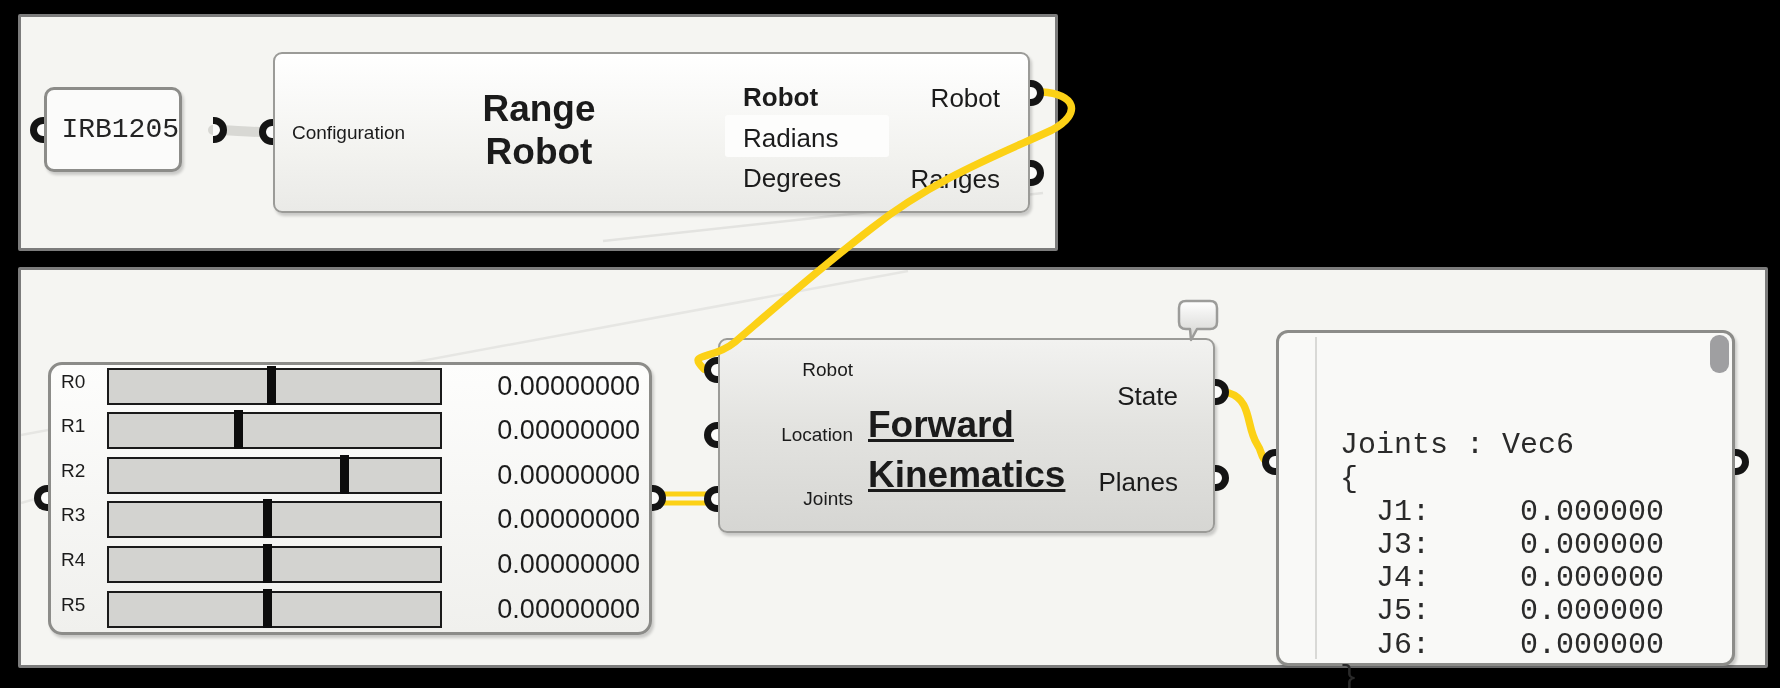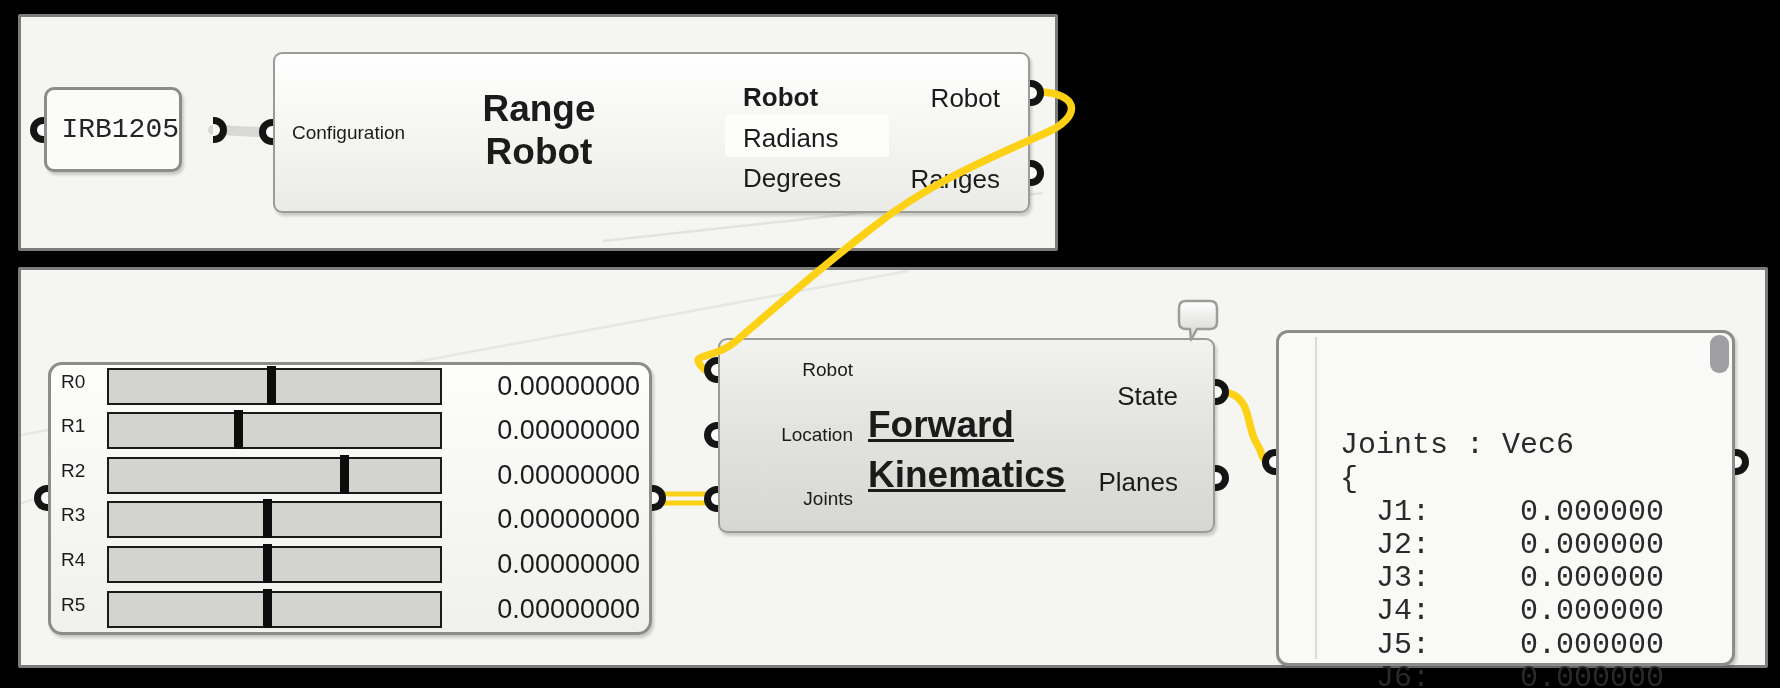--- a/index.html
+++ b/index.html
@@ -167,21 +167,21 @@
           <stop offset="1" stop-color="#d2d2cf"></stop>
       </linearGradient>
     </defs>
     <path d="M14 4 H38 Q45 4 45 11 V25 Q45 32 38 32 H25 L19 43 L18 32 H14 Q7 32 7 25 V11 Q7 4 14 4 Z" fill="url(#bg)" stroke="#9c9c9a" stroke-width="2.5" stroke-linejoin="round"></path>
   </svg>
 
   <div id="joints-panel" class="comp gh-panel">
     <div id="joints-margin"></div>
     <div id="joints-scroll"></div>
     <div id="joints-text">
-      <div style="">Joints : Vec6</div><div style="">{</div><div style="">  J1:     0.000000</div><div style="">  J2:     0.000000</div><div style="">  J3:     0.000000</div><div style="">  J4:     0.000000</div><div style="">  J5:     0.000000</div><div style="">  J6:     0.000000</div><div style="">}</div>
+      <div style="">Joints : Vec6</div><div style="">{</div><div style="">  J1:     0.000000</div><div style="">  J3:     0.000000</div><div style="">  J4:     0.000000</div><div style="">  J5:     0.000000</div><div style="">  J6:     0.000000</div><div style="">}</div>
     </div>
   </div>
 
   <svg id="wires" width="1780" height="688">
     <path d="M 213 130 C 230 130, 245 132, 261 132" stroke="#d8d8d4" stroke-width="10" fill="none" stroke-linecap="round"></path>
     <path d="M 1042 92 C 1075 94, 1083 113, 1052 130 C 1005 152, 935 178, 872 228 C 815 272, 770 312, 735 342 C 712 361, 686 352, 704 369" stroke="#FCD116" stroke-width="7.5" fill="none" stroke-linecap="round"></path>
     <path d="M 1229 393 C 1252 400, 1246 427, 1257 444 C 1263 453, 1260 457, 1267 462" stroke="#FCD116" stroke-width="7.5" fill="none" stroke-linecap="round"></path>
     <line x1="661" y1="494" x2="708" y2="494" stroke="#FCD116" stroke-width="5" stroke-linecap="round"></line>
     <line x1="661" y1="503" x2="708" y2="503" stroke="#FCD116" stroke-width="5" stroke-linecap="round"></line>
   </svg>

